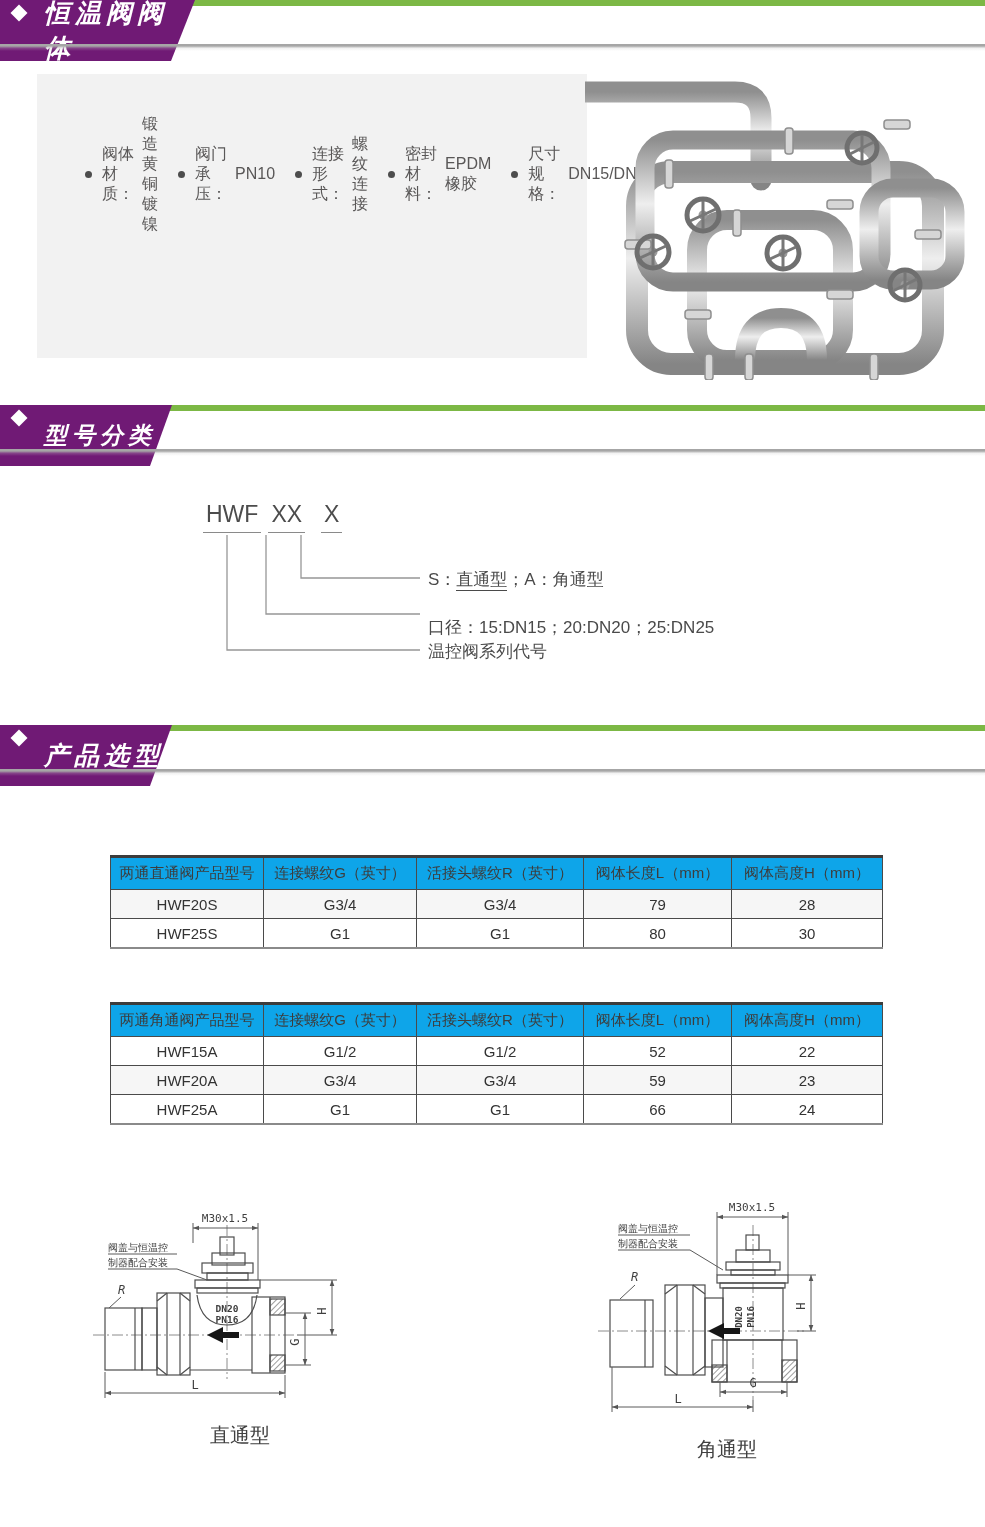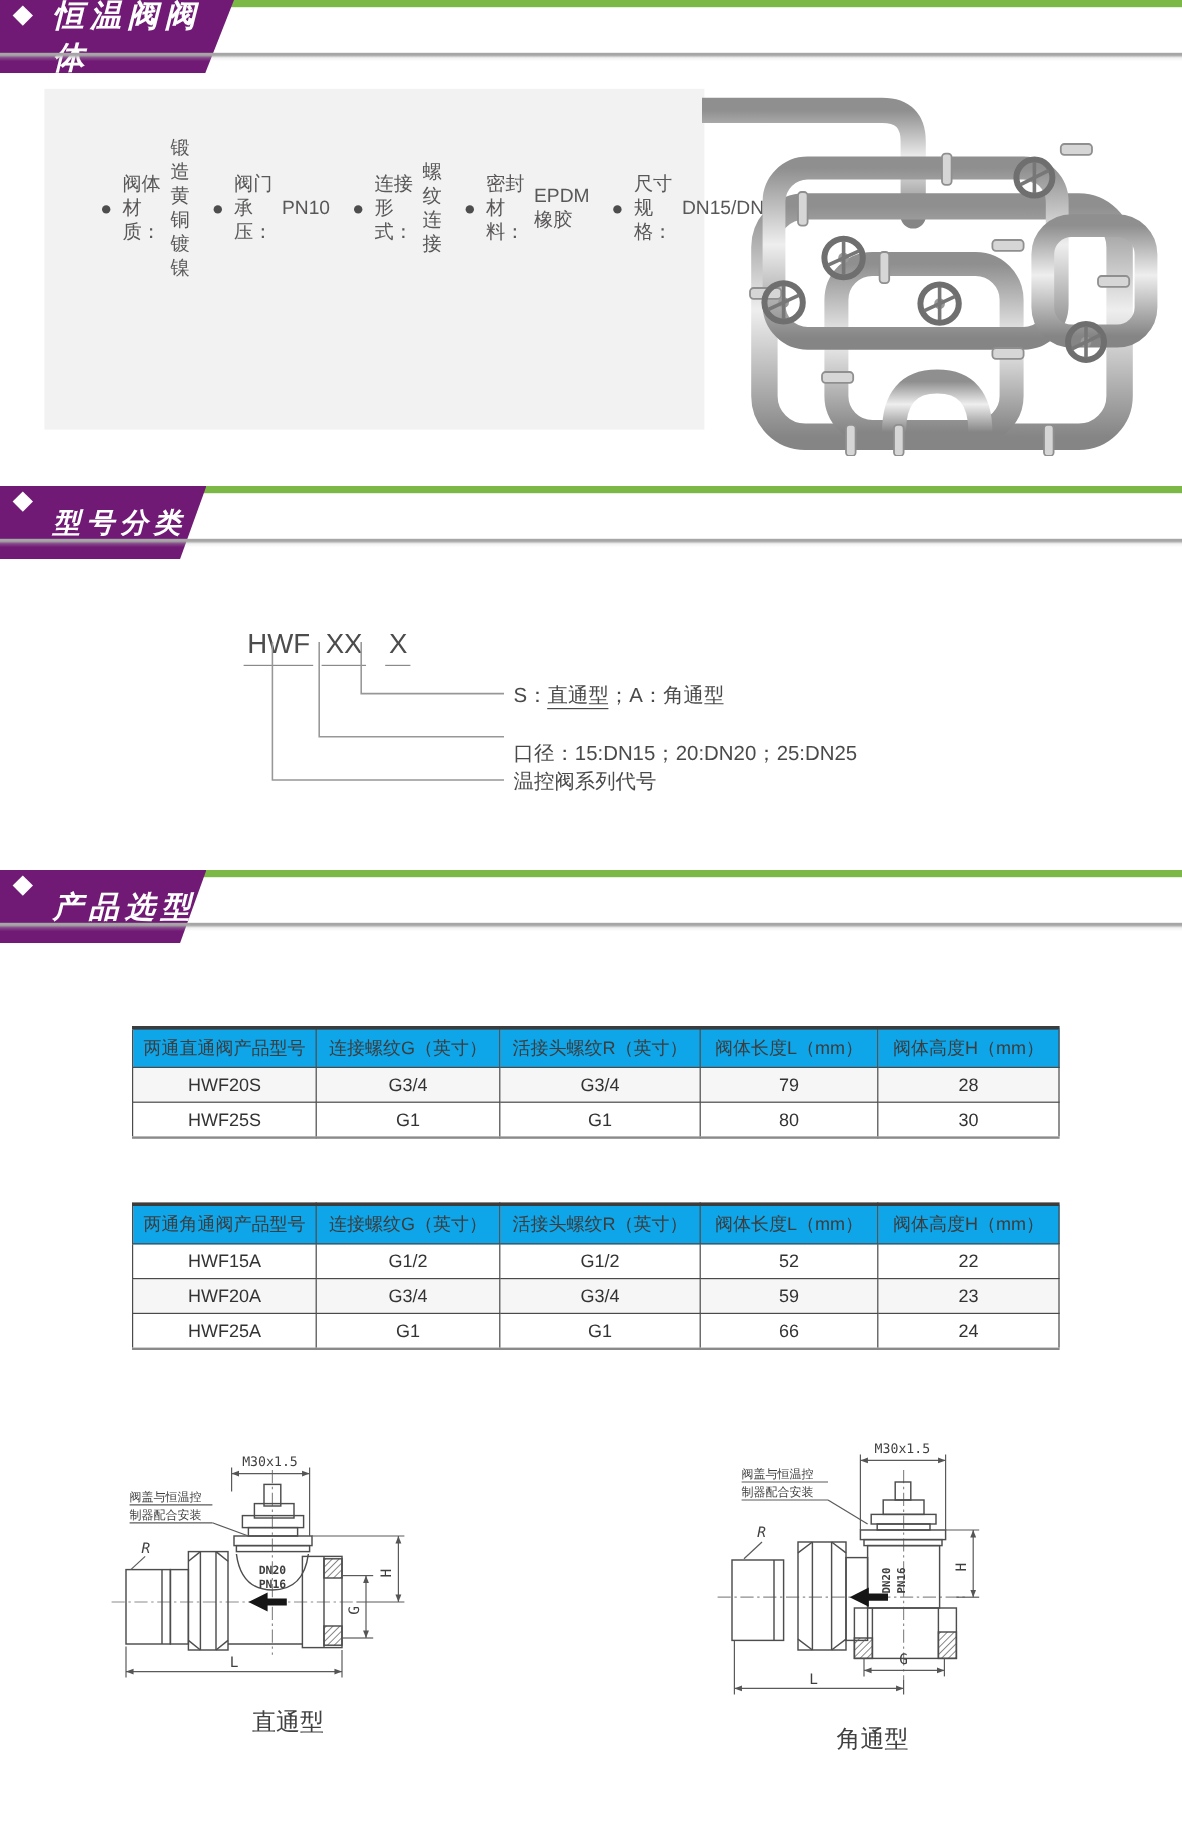--- a/index.html
+++ b/index.html
@@ -19,21 +19,21 @@
 
   
   .specs-panel{position:absolute;left:37px;top:74px;width:550px;height:284px;background:#f2f2f2;}
   .specs-list{position:absolute;left:48px;top:40px;right:20px;display:flex;flex-direction:row;gap:20px;}
   .spec-item{display:flex;align-items:center;font-size:16px;color:#595757;line-height:20px;}
   .spec-item .dot{width:7px;height:7px;border-radius:50%;background:#4d4d4d;margin-right:10px;flex:0 0 auto;}
   .spec-item .lab{margin-right:8px;}
 
   
   .code-row{position:absolute;left:203px;top:501px;display:flex;align-items:flex-end;
-            font-size:23px;color:#4c4c4c;margin-top:22px;}
+            font-size:23px;color:#4c4c4c;}
   .code-part{border-bottom:1.5px solid #8a8a8a;padding:0 3px 4px 3px;}
   .code-gap1{width:7px;} .code-gap2{width:16px;}
   .diagram-lines{position:absolute;left:0;top:495px;}
   .decode-label{position:absolute;left:428px;font-size:17px;color:#4a4a4a;white-space:nowrap;}
   .decode-label .u{border-bottom:1px solid #4a4a4a;padding-bottom:1px;}
 
   
   .spec-table{position:absolute;left:110px;border-collapse:collapse;table-layout:fixed;width:772px;
               border-top:3px solid #3c3c3c;border-bottom:2px solid #8a8a8a;}
   .spec-table th,.spec-table td{border:1px solid #4a4a4a;text-align:center;font-weight:normal;

